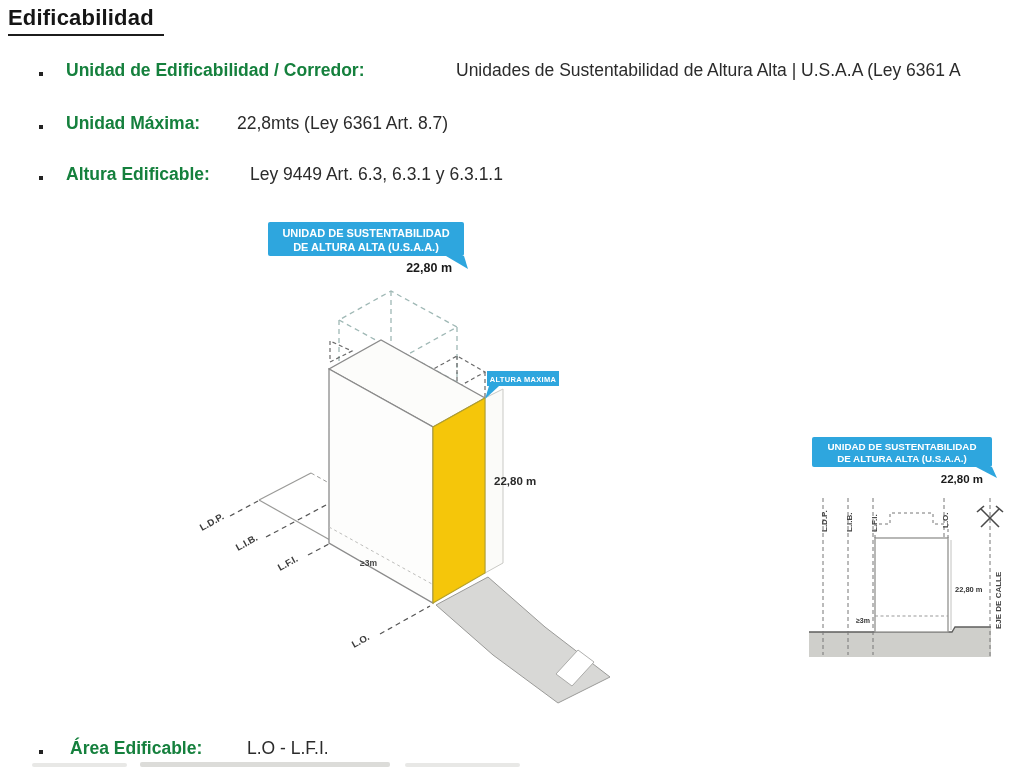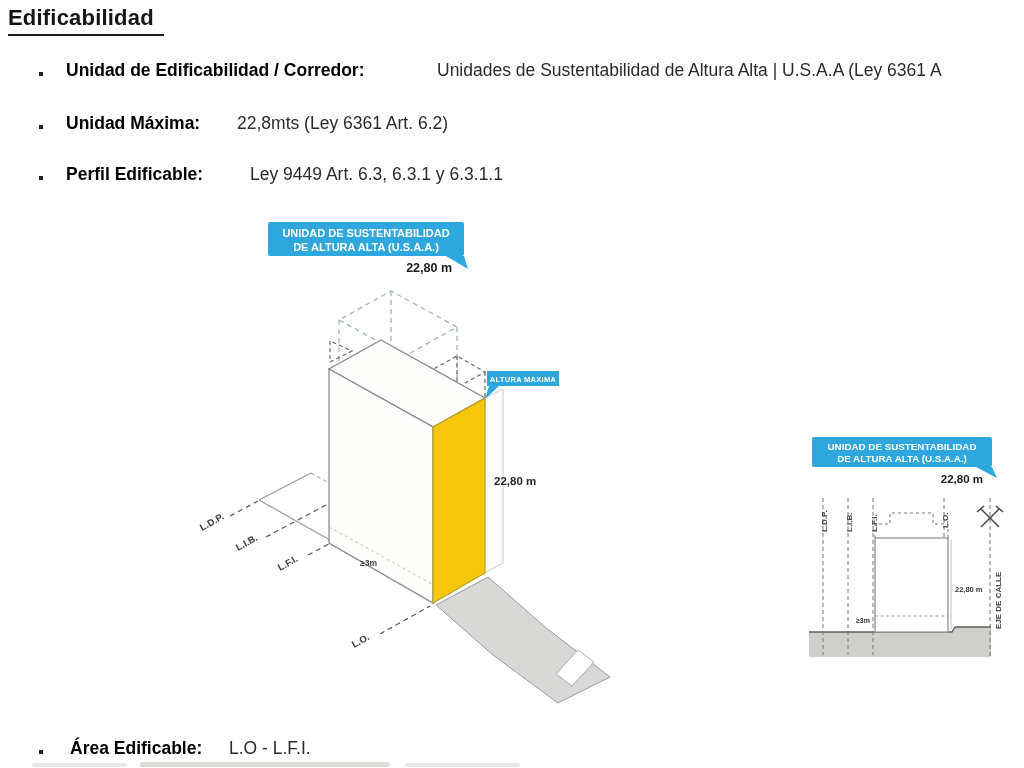--- a/index.html
+++ b/index.html
@@ -2,52 +2,52 @@
 <html><head>
 <meta charset="utf-8">
 <style>
   html,body{margin:0;padding:0;background:#ffffff;}
   #page{position:relative;width:1024px;height:768px;background:#ffffff;overflow:hidden;
         font-family:"Liberation Sans","DejaVu Sans",sans-serif;color:#2b2b2b;}
   .title{position:absolute;left:8px;top:5px;font-size:22px;font-weight:bold;color:#151515;
          border-bottom:2.5px solid #1c1c1c;padding:0 10px 3px 0;letter-spacing:.2px;}
   .row{position:absolute;left:0;width:1024px;height:24px;white-space:nowrap;font-size:17.5px;}
   .dot{position:absolute;width:4px;height:4px;background:#222;top:12px;}
-  .blabel{position:absolute;font-weight:bold;color:#000000;}
+  .blabel{position:absolute;font-weight:bold;color:#15803d;}
   .bvalue{position:absolute;color:#2b2b2b;}
   svg{position:absolute;left:0;top:0;}
   svg text{font-family:"Liberation Sans","DejaVu Sans",sans-serif;}
   .smudge{position:absolute;border-radius:2px;}
 </style>
 </head>
 <body>
 
 <div id="page">
 
   <div class="title">Edificabilidad</div>
 
   <div class="row" style="top:60px">
     <span class="dot" style="left:39px"></span>
     <span class="blabel" style="left:66px">Unidad de Edificabilidad / Corredor:</span>
-    <span class="bvalue" style="left:437px">Unidades de Sustentabilidad de Altura Alta | U.S.A.A (Ley 6361 A</span>
+    <span class="bvalue" style="left:456px">Unidades de Sustentabilidad de Altura Alta | U.S.A.A (Ley 6361 A</span>
   </div>
   <div class="row" style="top:113px">
     <span class="dot" style="left:39px"></span>
     <span class="blabel" style="left:66px">Unidad Máxima:</span>
-    <span class="bvalue" style="left:237px">22,8mts (Ley 6361 Art. 6.2)</span>
+    <span class="bvalue" style="left:237px">22,8mts (Ley 6361 Art. 8.7)</span>
   </div>
   <div class="row" style="top:164px">
     <span class="dot" style="left:39px"></span>
-    <span class="blabel" style="left:66px">Perfil Edificable:</span>
+    <span class="blabel" style="left:66px">Altura Edificable:</span>
     <span class="bvalue" style="left:250px">Ley 9449 Art. 6.3, 6.3.1 y 6.3.1.1</span>
   </div>
   <div class="row" style="top:738px">
     <span class="dot" style="left:39px"></span>
     <span class="blabel" style="left:70px">Área Edificable:</span>
-    <span class="bvalue" style="left:229px">L.O - L.F.I.</span>
+    <span class="bvalue" style="left:247px">L.O - L.F.I.</span>
   </div>
 
   <svg width="1024" height="768" viewBox="0 0 1024 768">
 
     <g>
 
       <rect x="268" y="222" width="196" height="34" rx="2" fill="#2EA6DE"></rect>
       <polygon points="446,256 464,256 468,269" fill="#2EA6DE"></polygon>
       <text x="366" y="237" text-anchor="middle" font-size="11" font-weight="bold" fill="#ffffff">UNIDAD DE SUSTENTABILIDAD</text>
       <text x="366" y="251" text-anchor="middle" font-size="11" font-weight="bold" fill="#ffffff">DE ALTURA ALTA (U.S.A.A.)</text>

